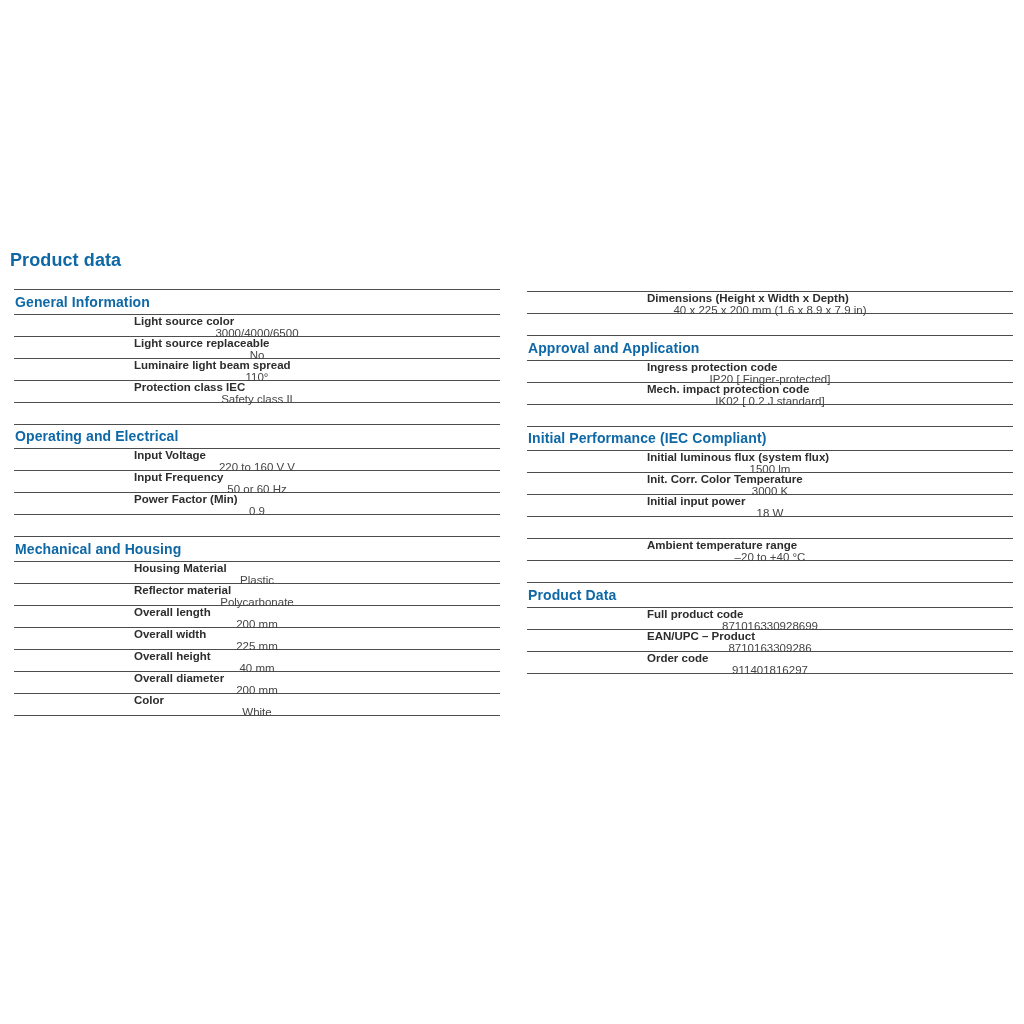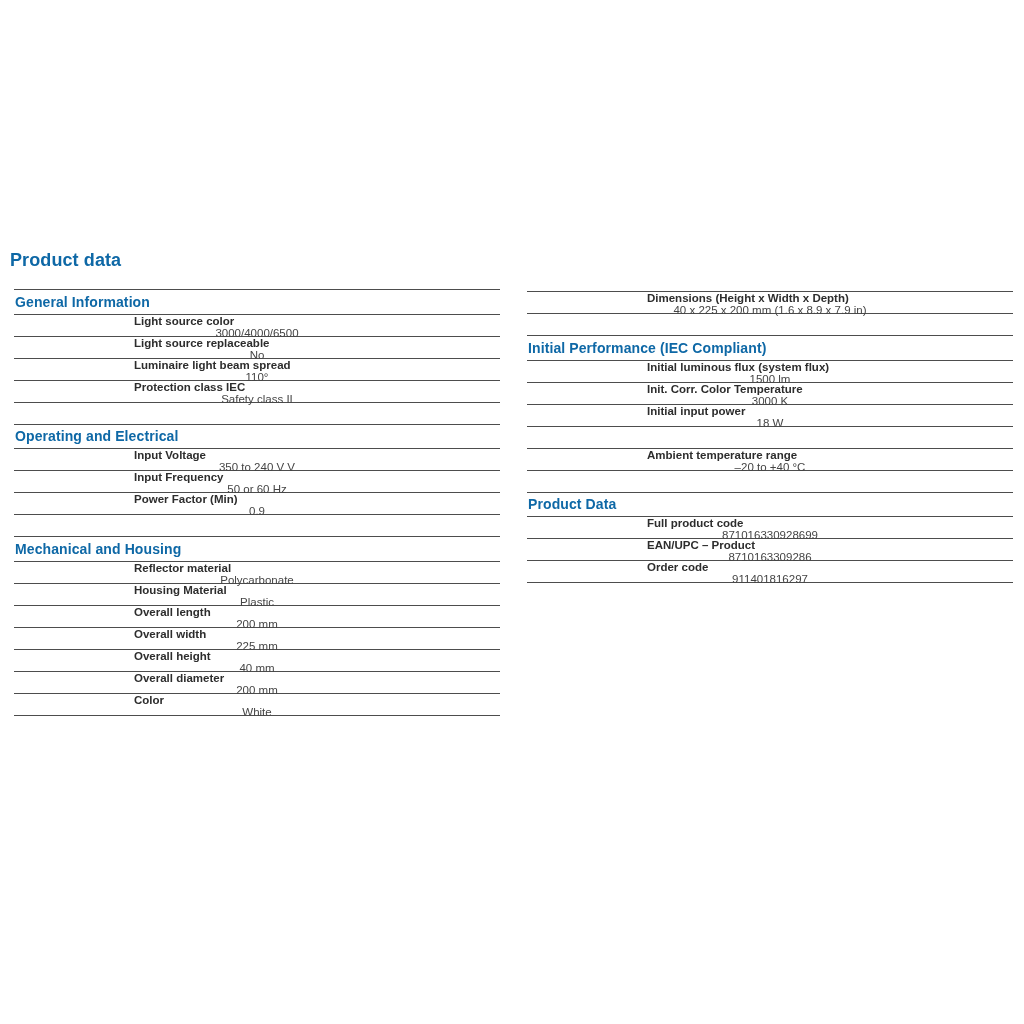--- a/index.html
+++ b/index.html
@@ -62,41 +62,41 @@
       <div class="spec-row">
         <span class="spec-label">Protection class IEC</span>
         <span class="spec-value">Safety class II</span>
       </div>
     </div>
 
     <div class="section">
       <div class="section-heading">Operating and Electrical</div>
       <div class="spec-row">
         <span class="spec-label">Input Voltage</span>
-        <span class="spec-value">350 to 240 V V</span>
+        <span class="spec-value">220 to 160 V V</span>
       </div>
       <div class="spec-row">
         <span class="spec-label">Input Frequency</span>
         <span class="spec-value">50 or 60 Hz</span>
       </div>
       <div class="spec-row">
         <span class="spec-label">Power Factor (Min)</span>
         <span class="spec-value">0.9</span>
       </div>
     </div>
 
     <div class="section">
       <div class="section-heading">Mechanical and Housing</div>
       <div class="spec-row">
+        <span class="spec-label">Housing Material</span>
+        <span class="spec-value">Plastic</span>
+      </div>
+      <div class="spec-row">
         <span class="spec-label">Reflector material</span>
         <span class="spec-value">Polycarbonate</span>
-      </div>
-      <div class="spec-row">
-        <span class="spec-label">Housing Material</span>
-        <span class="spec-value">Plastic</span>
       </div>
       <div class="spec-row">
         <span class="spec-label">Overall length</span>
         <span class="spec-value">200 mm</span>
       </div>
       <div class="spec-row">
         <span class="spec-label">Overall width</span>
         <span class="spec-value">225 mm</span>
       </div>
       <div class="spec-row">
@@ -117,20 +117,31 @@
 
   <div class="col col-right">
 
     <div class="section">
       <div class="spec-row">
         <span class="spec-label">Dimensions (Height x Width x Depth)</span>
         <span class="spec-value">40 x 225 x 200 mm (1.6 x 8.9 x 7.9 in)</span>
       </div>
     </div>
 
+    <div class="section">
+      <div class="section-heading">Approval and Application</div>
+      <div class="spec-row">
+        <span class="spec-label">Ingress protection code</span>
+        <span class="spec-value">IP20 [ Finger-protected]</span>
+      </div>
+      <div class="spec-row">
+        <span class="spec-label">Mech. impact protection code</span>
+        <span class="spec-value">IK02 [ 0.2 J standard]</span>
+      </div>
+    </div>
 
     <div class="section">
       <div class="section-heading">Initial Performance (IEC Compliant)</div>
       <div class="spec-row">
         <span class="spec-label">Initial luminous flux (system flux)</span>
         <span class="spec-value">1500 lm</span>
       </div>
       <div class="spec-row">
         <span class="spec-label">Init. Corr. Color Temperature</span>
         <span class="spec-value">3000 K</span>

